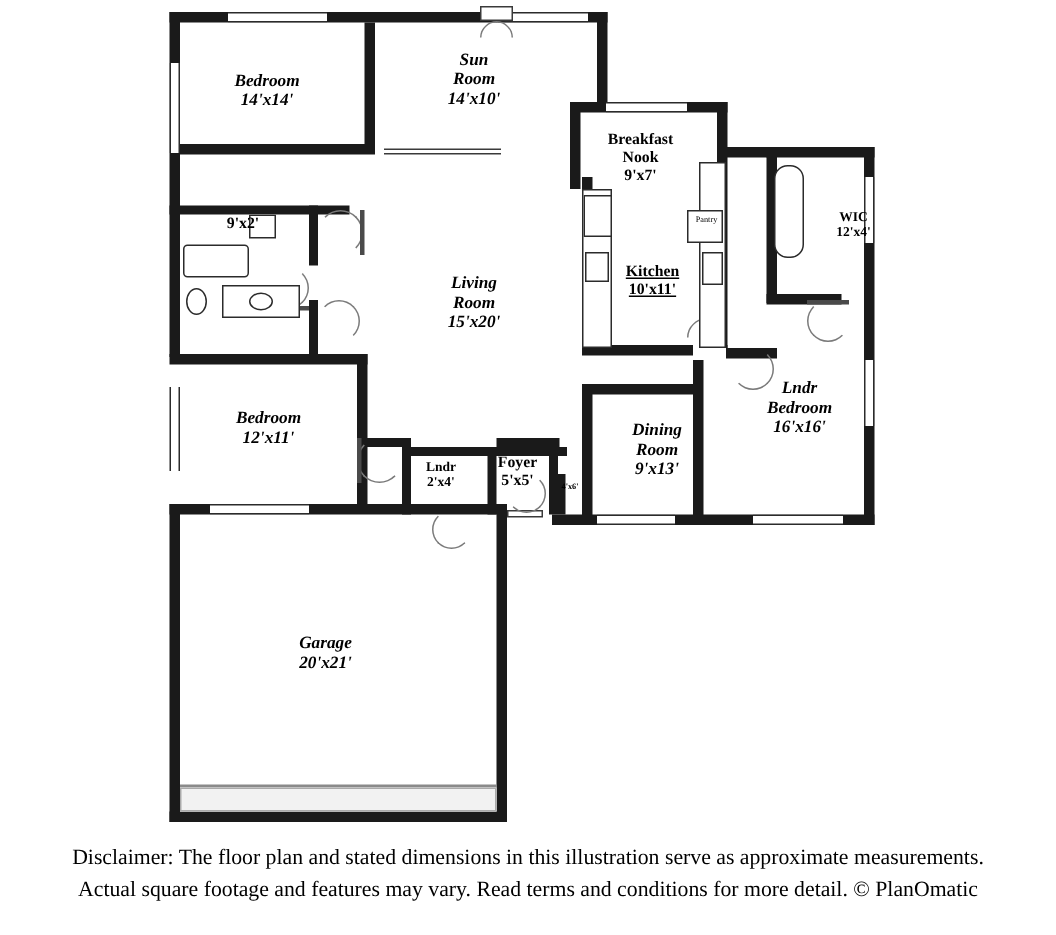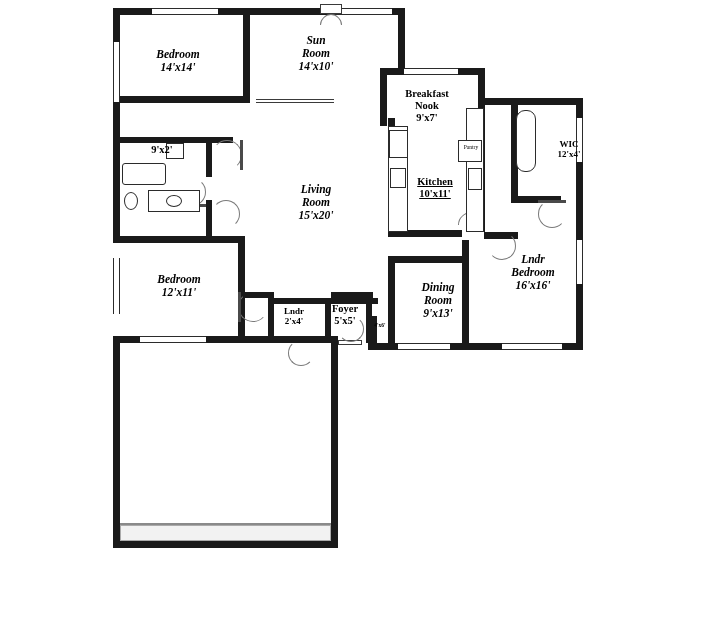--- a/index.html
+++ b/index.html
@@ -248,21 +248,27 @@
 
   <div class="label lbl-sm" style="left:268px; top:306px; width:52px;">
     <span>Lndr</span>
     <span class="dim">2'x4'</span>
   </div>
 
   <div class="label lbl-tiny" style="left:368px; top:322px; width:24px;">
     <span class="dim">4'x6'</span>
   </div>
 
+  <div class="label lbl-lg" style="left:167px; top:423px; width:100px;">
+    <span>Garage</span>
+    <span class="dim">20'x21'</span>
+  </div>
 
   <div class="label lbl-tiny" style="left:455px; top:144px; width:32px; font-weight:normal;">
     <span>Pantry</span>
   </div>
 
 </div>
 
 <div id="disclaimer">
+  <div>Disclaimer: The floor plan and stated dimensions in this illustration serve as approximate measurements.</div>
+  <div>Actual square footage and features may vary. Read terms and conditions for more detail. © PlanOmatic</div>
 </div>
 
 </body></html>

